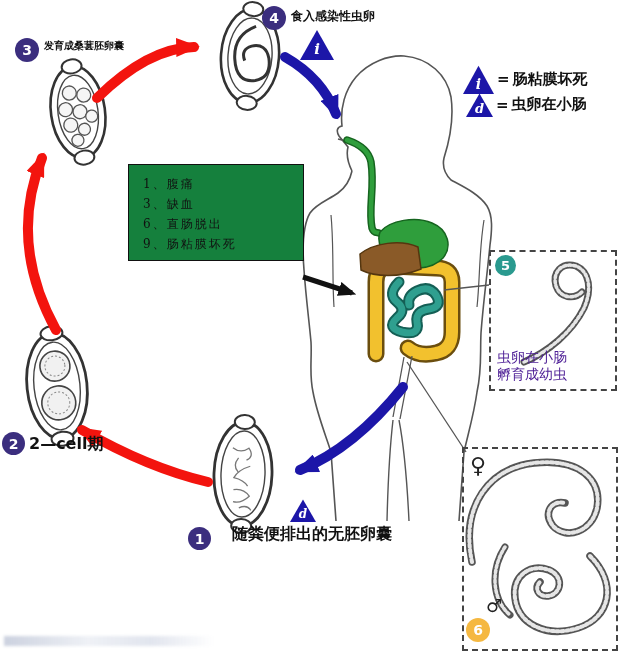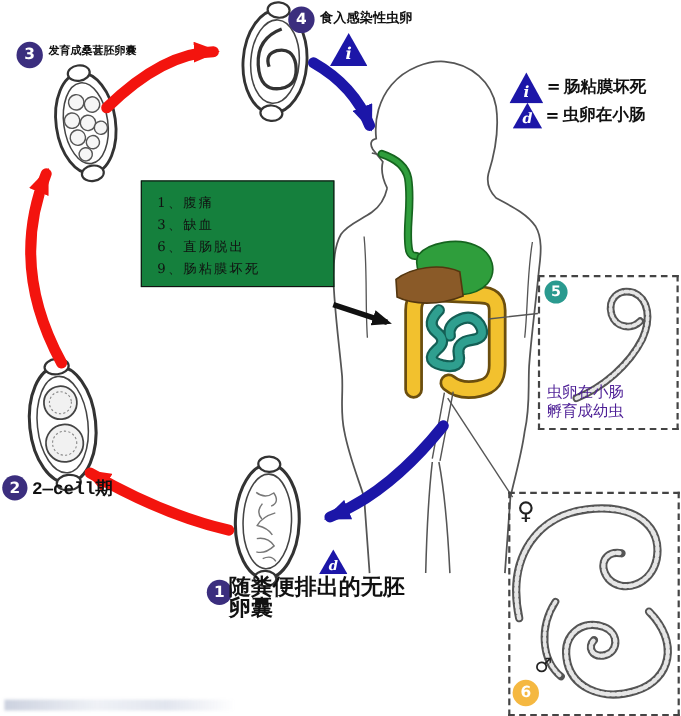--- a/index.html
+++ b/index.html
@@ -186,25 +186,25 @@
     <div>6、直肠脱出</div>
     <div>9、肠粘膜坏死</div>
   </div>
 
   <div class="ov insetbox" style="left:489px;top:250px;width:124px;height:137px;z-index:2;"></div>
   <div class="ov numcircle" style="left:495px;top:255px;width:21px;height:21px;font-size:13px;background:#2a9a8f;">5</div>
   <div class="caption5 ov" style="left:497px;top:349px;">虫卵在小肠</div>
   <div class="caption5 ov" style="left:497px;top:366px;">孵育成幼虫</div>
 
   <div class="ov numcircle" style="left:2px;top:432px;width:23px;height:23px;font-size:14px;">2</div>
-  <div class="ov steplabel" style="left:29px;top:434px;font-size:16px;font-family:Liberation Mono, monospace;">2—cell期</div>
+  <div class="ov steplabel" style="left:29px;top:434px;font-size:16px;">2—cell期</div>
 
   <div class="ov tri" style="left:290px;top:498px;width:26px;height:23px;font-size:12px;padding-bottom:1px;">d</div>
   <div class="ov numcircle" style="left:188px;top:527px;width:23px;height:23px;font-size:14px;">1</div>
-  <div class="ov steplabel" style="left:208px;top:524px;font-size:20px;width:160px;line-height:19px;">随粪便排出的无胚卵囊</div>
+  <div class="ov steplabel" style="left:232px;top:524px;font-size:16px;width:160px;line-height:19px;">随粪便排出的无胚卵囊</div>
 
   <div class="ov insetbox" style="left:462px;top:447px;width:152px;height:200px;z-index:2;"></div>
   <div class="sexsym" style="left:470px;top:453px;font-size:22px;">♀</div>
   <div class="sexsym" style="left:486px;top:595px;font-size:18px;">♂</div>
   <div class="ov numcircle" style="left:466px;top:618px;width:24px;height:24px;font-size:14px;background:#f5b841;">6</div>
 
   <div class="watermark"></div>
 </div>
 
 </body></html>

